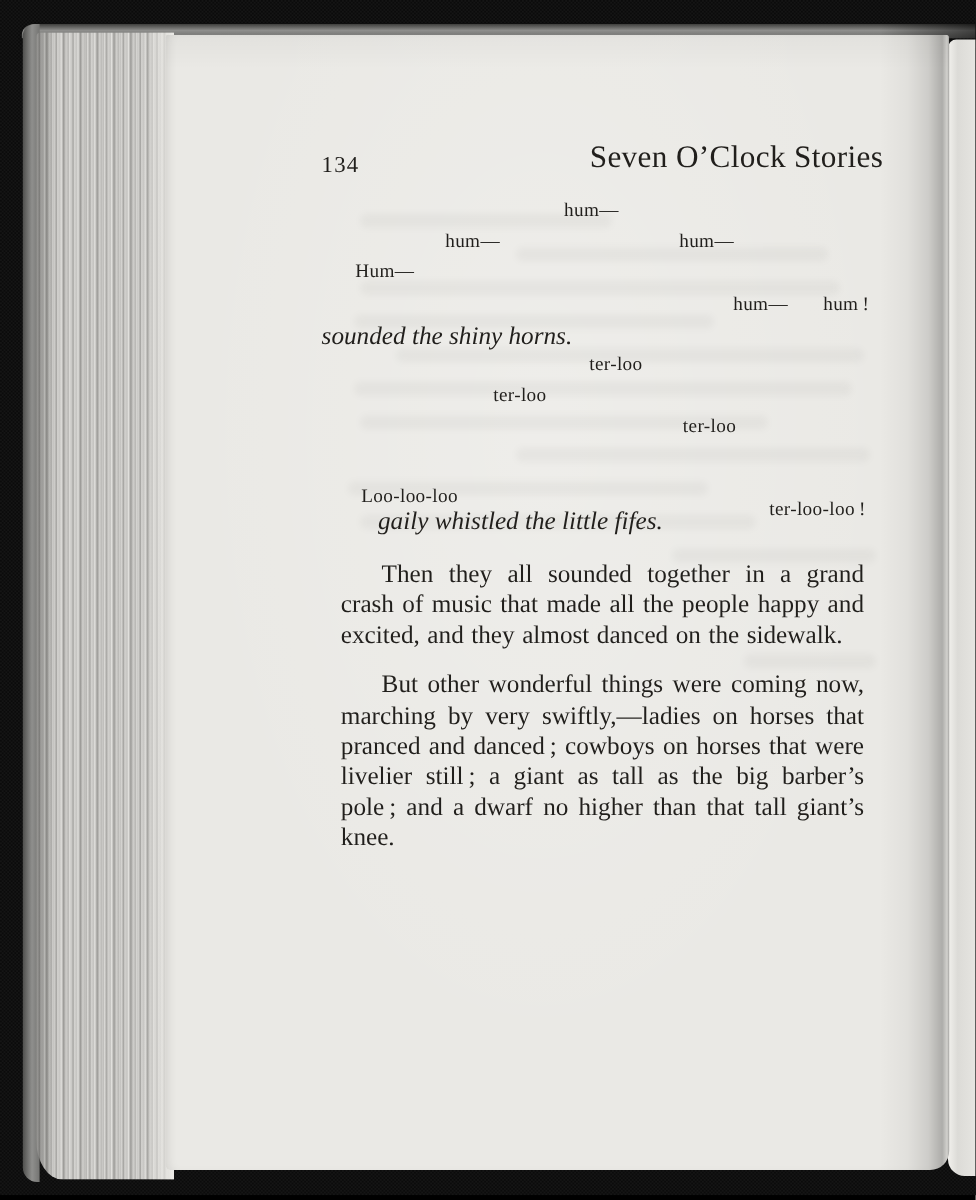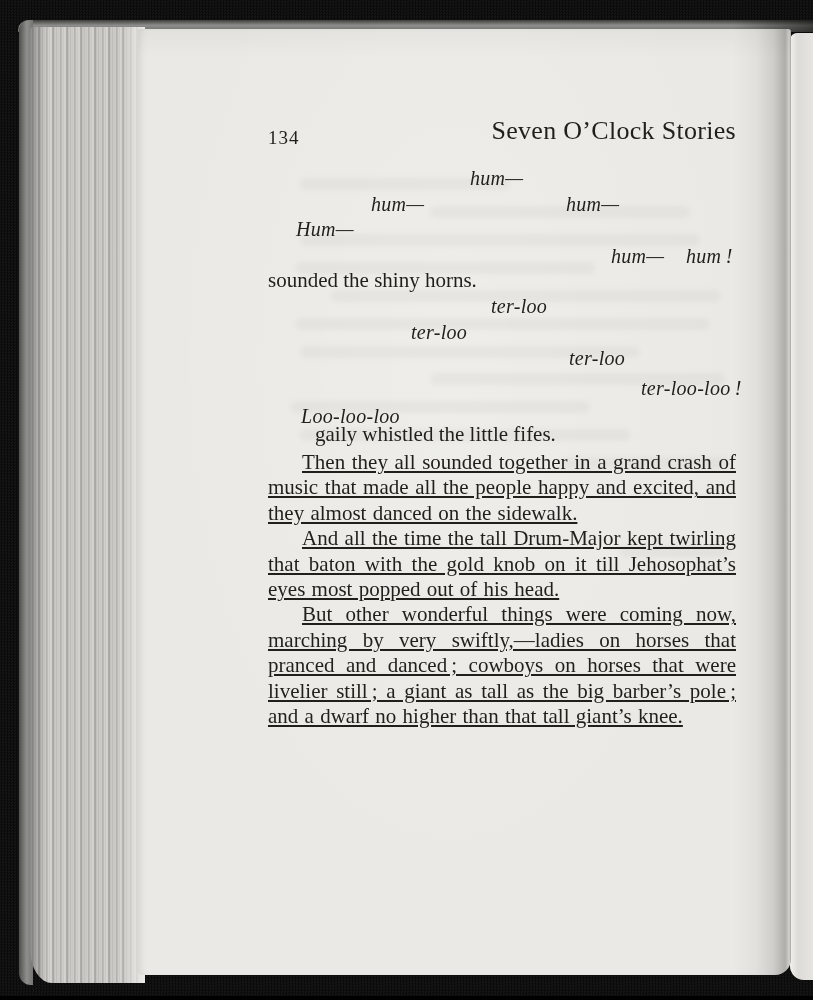--- a/index.html
+++ b/index.html
@@ -74,46 +74,46 @@
   .page-number {
     position: absolute; left: 268px; top: 127px;
     font-size: 19px; letter-spacing: 1px;
     font-variant-numeric: oldstyle-nums;
   }
   .running-title {
     position: absolute; left: 268px; top: 116px; width: 468px;
     text-align: right; font-size: 26px; letter-spacing: 0.3px;
   }
   .sound {
-    position: absolute; font-style: italic; font-size: 20px;
+    position: absolute; font-size: 16px;
     letter-spacing: 0.3px; white-space: nowrap;
   }
   .plain-line {
-    position: absolute; font-size: 21px; white-space: nowrap;
+    position: absolute; font-size: 21px; white-space: nowrap; font-style: italic;
   }
   #sw-hum1 { left: 470px; top: 167px; }
   #sw-hum2 { left: 371px; top: 193px; }
   #sw-hum3 { left: 566px; top: 193px; }
   #sw-hum4 { left: 296px; top: 218px; }
   #sw-hum5a { left: 611px; top: 245px; }
   #sw-hum5b { left: 686px; top: 245px; }
   #line-horns { left: 268px; top: 268px; }
   #sw-ter1 { left: 491px; top: 295px; }
   #sw-ter2 { left: 411px; top: 321px; }
   #sw-ter3 { left: 569px; top: 347px; }
   #sw-loo  { left: 301px; top: 371px; margin-top: 34px; }
-  #sw-ter4 { left: 641px; top: 377px; }
+  #sw-ter4 { left: 641px; top: 416px; }
   #line-fifes { left: 268px; top: 422px; margin-left: 47px; }
 
   .paragraphs {
     position: absolute; left: 268px; top: 450px; width: 468px;
     font-size: 21px; line-height: 25.4px;
     text-align: justify; word-spacing: 1px;
   }
-  .paragraphs p { margin: 0; text-indent: 34px; text-decoration: underline; }
+  .paragraphs p { margin: 16px; text-indent: 34px; }
   .paragraphs p.no-justify { text-align: left; }
   .paragraphs p.last-para { margin-top: 4px; }
 </style>
 </head>
 <body>
 
 <div class="scene">
 
   <div class="cover-top"></div>
   <div class="cover-left"></div>
@@ -154,18 +154,17 @@
     <span class="sound" id="sw-ter1">ter-loo</span>
     <span class="sound" id="sw-ter2">ter-loo</span>
     <span class="sound" id="sw-ter3">ter-loo</span>
     <span class="sound" id="sw-loo">Loo-loo-loo</span>
     <span class="sound" id="sw-ter4">ter-loo-loo !</span>
 
     <span class="plain-line" id="line-fifes">gaily whistled the little fifes.</span>
 
     <div class="paragraphs">
       <p>Then they all sounded together in a grand crash of music that made all the people happy and excited, and they almost danced on the sidewalk.</p>
-      <p>And all the time the tall Drum-Major kept twirling that baton with the gold knob on it till Jehosophat’s eyes most popped out of his head.</p>
       <p>But other wonderful things were coming now, marching by very swiftly,—ladies on horses that pranced and danced ; cowboys on horses that were livelier still ; a giant as tall as the big barber’s pole ; and a dwarf no higher than that tall giant’s knee.</p>
     </div>
 
   </div>
 </div>
 
 </body></html>

